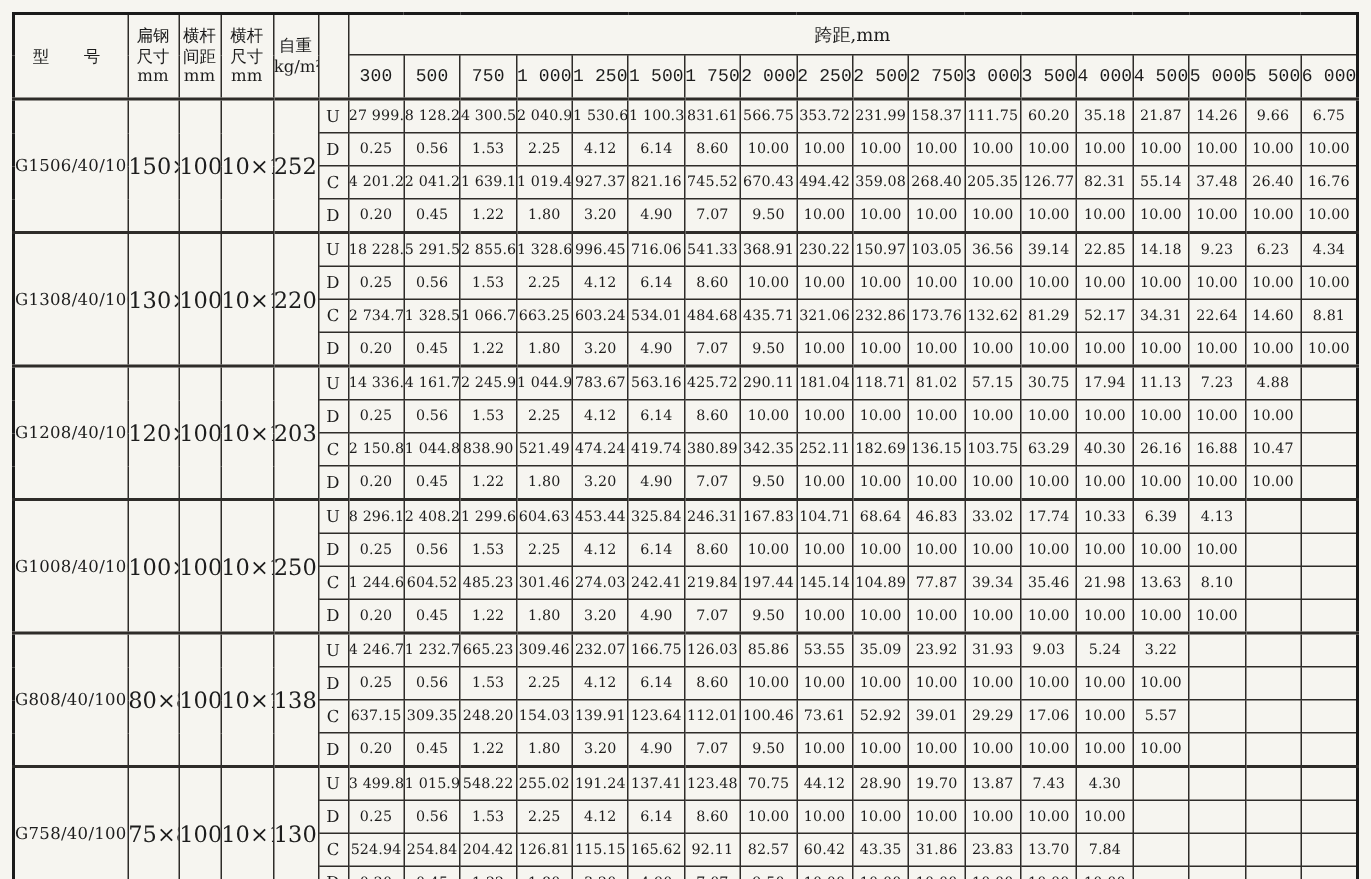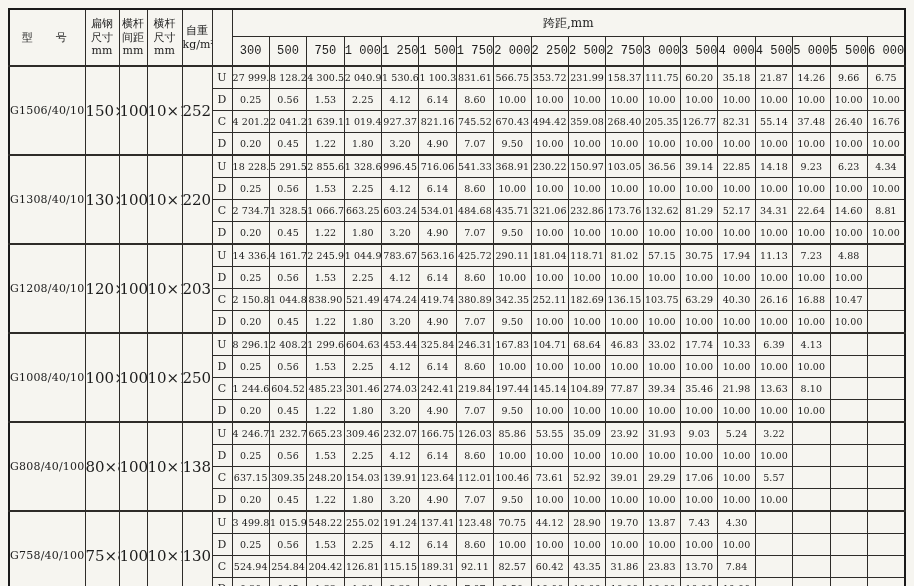--- a/index.html
+++ b/index.html
@@ -590,21 +590,21 @@
           <td class="num"></td>
           <td class="num"></td>
         </tr>
         <tr>
           <td class="type-cell">C</td>
           <td class="num">524.94</td>
           <td class="num">254.84</td>
           <td class="num">204.42</td>
           <td class="num">126.81</td>
           <td class="num">115.15</td>
-          <td class="num">189.31</td>
+          <td class="num">165.62</td>
           <td class="num">92.11</td>
           <td class="num">82.57</td>
           <td class="num">60.42</td>
           <td class="num">43.35</td>
           <td class="num">31.86</td>
           <td class="num">23.83</td>
           <td class="num">13.70</td>
           <td class="num">7.84</td>
           <td class="num"></td>
           <td class="num"></td>

